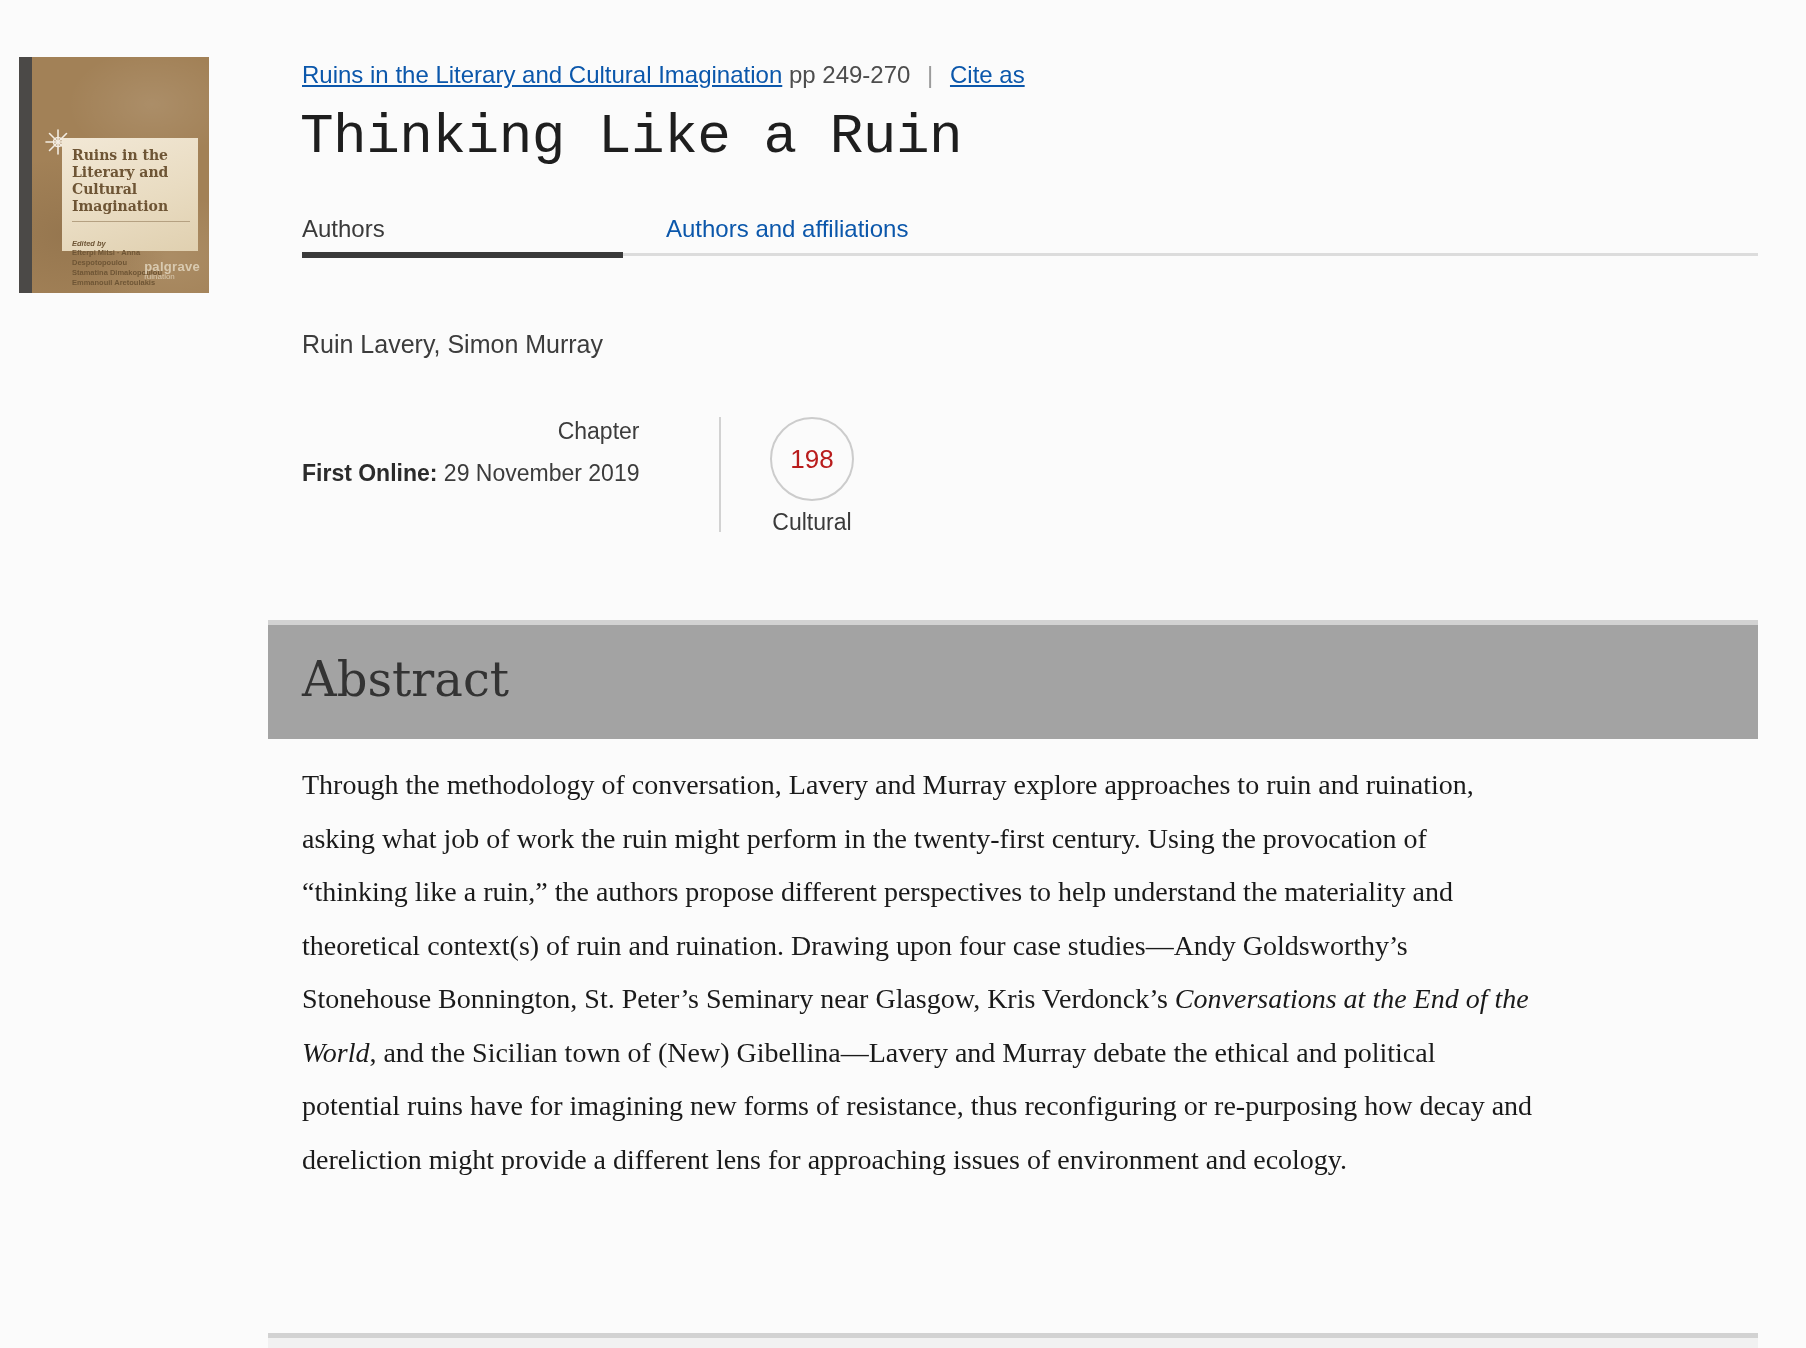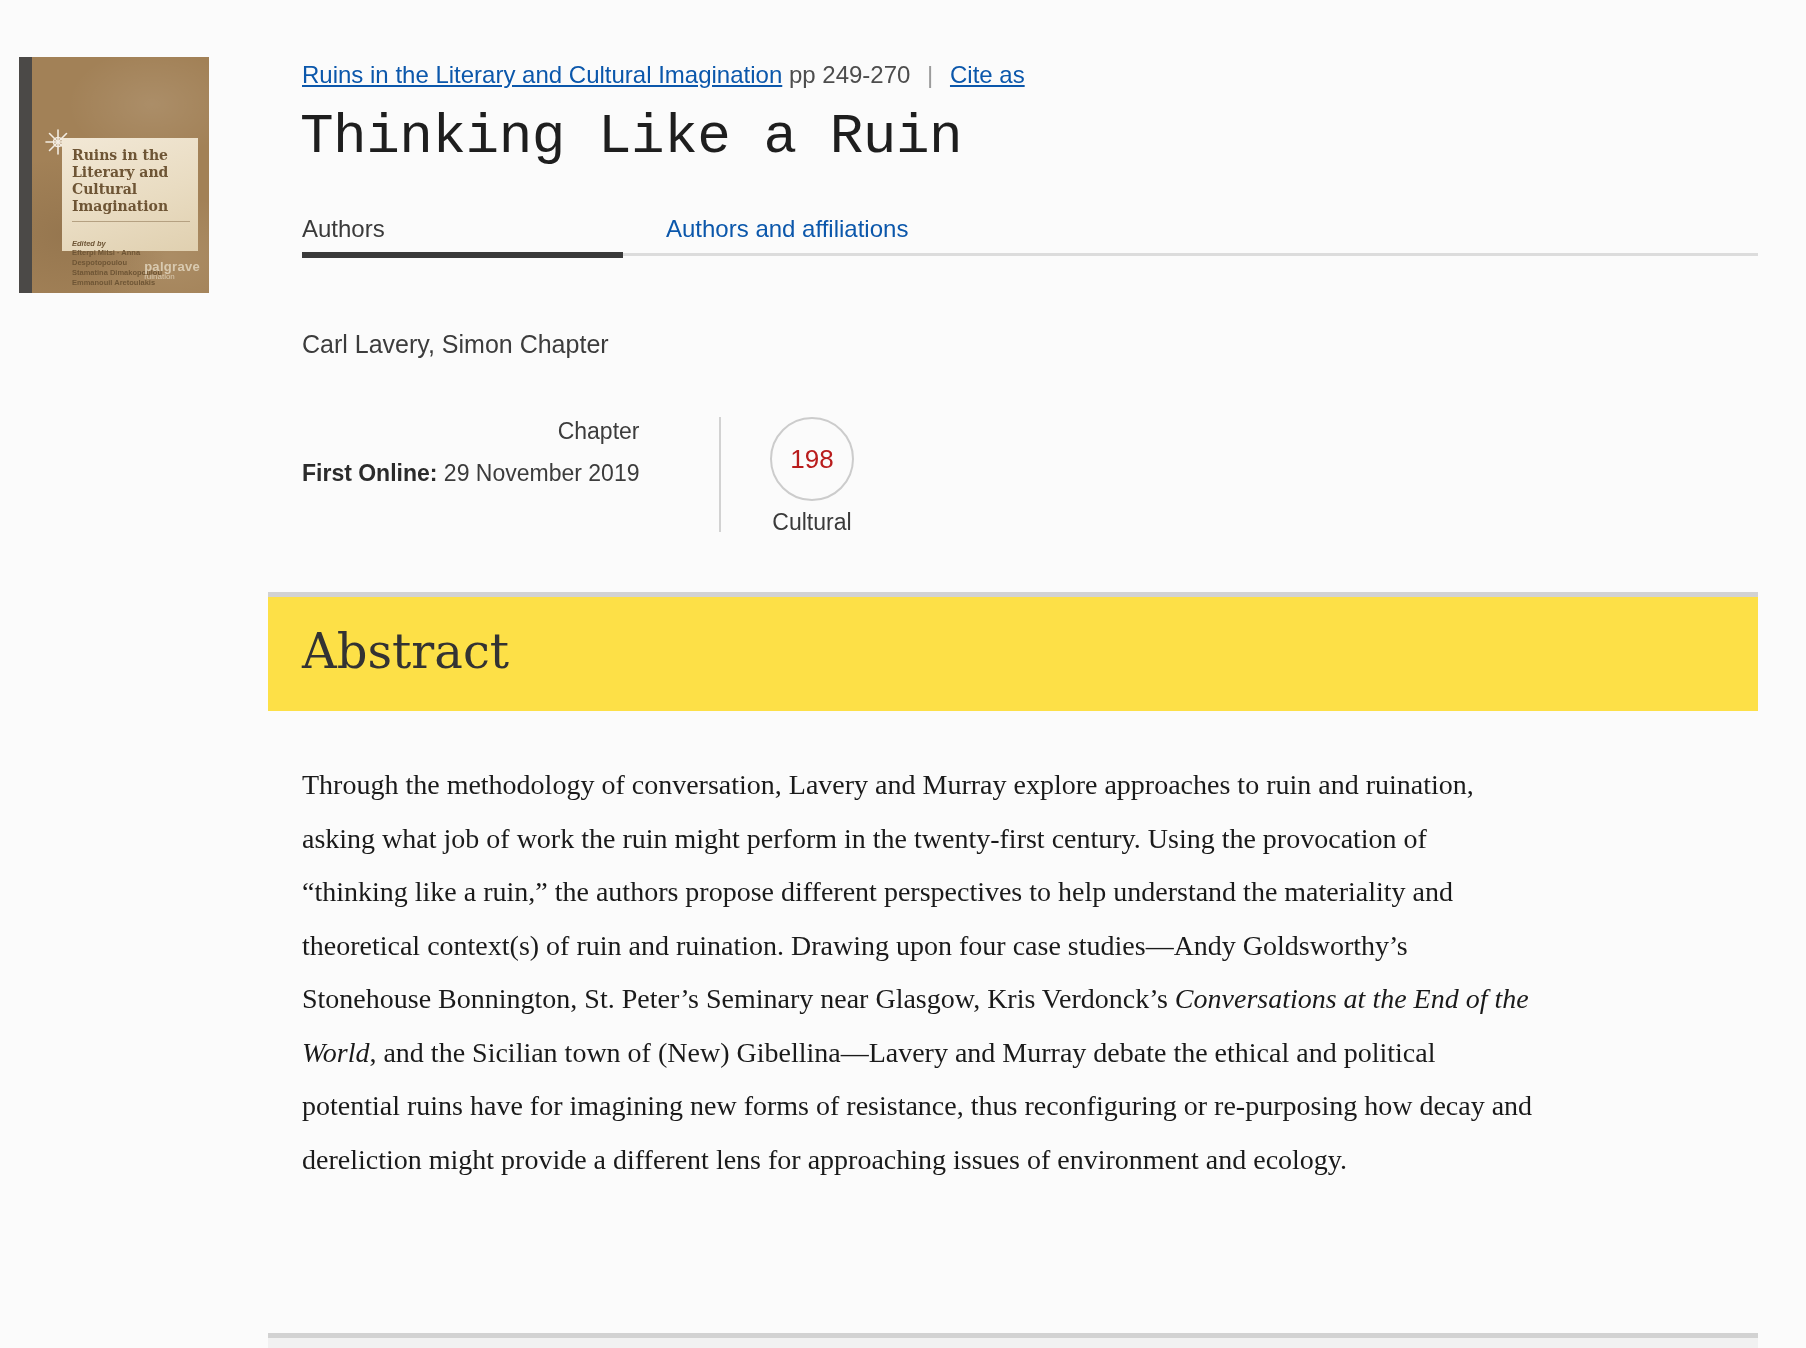--- a/index.html
+++ b/index.html
@@ -92,22 +92,22 @@
   .downloads { position:absolute; left:755px; top:417px; width:114px; text-align:center; }
   .downloads-circle {
     width:84px; height:84px; margin:0 auto; border:2px solid #ccc; border-radius:50%;
     display:flex; align-items:center; justify-content:center;
     font-size:26px; color:#b91c1c; background:transparent;
   }
   .downloads-label { margin-top:8px; font-size:23px; color:#3a3a3a; }
 
   
   .abstract-band {
-    position:absolute; left:268px; top:592px; width:1490px; height:119px;
-    background:#fde047; border-top:5px solid #d2d2d2;text-align:right;
+    position:absolute; left:268px; top:620px; width:1490px; height:119px;
+    background:#a3a3a3; border-top:5px solid #d2d2d2;text-align:right;
   }
   .abstract-heading {
     position:absolute; left:34px; top:26px;
     font-family:"DejaVu Serif", serif; font-weight:normal;
     font-size:48px; color:#333;
   }
   .abstract-paragraph {
     position:absolute; left:302px; top:758px; width:1235px;
     font-family:"Liberation Serif", serif;
     font-size:28px; line-height:53.5px; color:#1a1a1a;
@@ -170,21 +170,21 @@
 
   <div class="tabs">
     <div class="tab tab-active">Authors</div>
     <div class="tab tab-link">Authors and affiliations</div>
     <div class="tab-underline">
       <div class="track"></div>
       <div class="active-bar"></div>
     </div>
   </div>
 
-  <div class="authors-line">Carl Lavery, Simon Chapter</div>
+  <div class="authors-line">Ruin Lavery, Simon Murray</div>
 
   <div class="meta-left">
     <div>Chapter</div>
     <div class="row2">
       <b>First Online:</b>
       <span> </span>
       <span>29 November 2019</span>
     </div>
   </div>
   <div class="meta-divider"></div>

